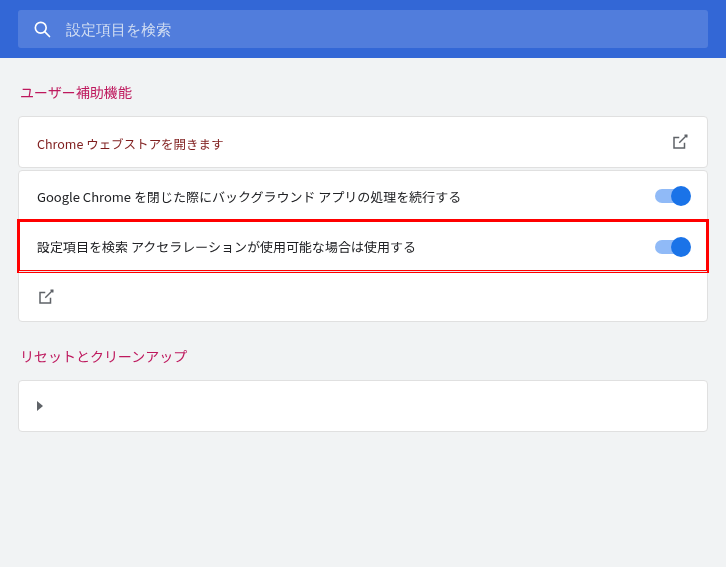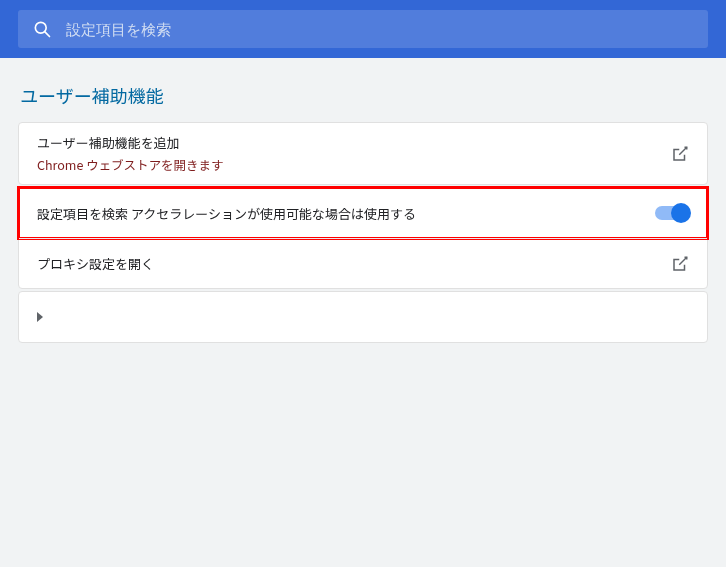--- a/index.html
+++ b/index.html
@@ -33,22 +33,22 @@
   flex: 1;
   background: transparent;
   border: none;
   outline: none;
   color: #ffffff;
   font-size: 15px;
 }
 .search-inner input::placeholder { color: #d2def2; }
 .main { padding: 0 18px; }
 .section-title {
-  font-size: 18px;
-  color: #0369a1;
+  font-size: 14px;
+  color: #be185d;
   margin: 24px 0 14px 2px;
   font-weight: 400;
 }
 .card {
   background: #fff;
   border: 1px solid #e0e0e0;
   border-radius: 4px;
   margin-bottom: 2px;
 }
 .row {
@@ -109,49 +109,52 @@
     <input type="text" placeholder="設定項目を検索" style="">
   </div>
 </div>
 
 <div class="main">
 
   <div class="section-title">ユーザー補助機能</div>
   <div class="card">
     <div class="row">
       <div class="text">
-        <div class="title">ユーザー補助機能を追加</div>
         <div class="subtitle">Chrome ウェブストアを開きます</div>
       </div>
       <svg class="action-icon" viewBox="0 0 24 24">
         <path d="M18 3H21V6" class="svg-icon" stroke="#5f6368"></path>
         <path d="M11 13L21 3" class="svg-icon" stroke="#5f6368"></path>
         <path d="M18 13V20H4V6H11" class="svg-icon" stroke="#5f6368"></path>
       </svg>
     </div>
   </div>
 
   <div class="card">
+    <div class="row">
+      <div class="text">
+        <div class="title">Google Chrome を閉じた際にバックグラウンド アプリの処理を続行する</div>
+      </div>
+      <div class="toggle"></div>
+    </div>
     <div class="row highlight">
       <div class="text">
         <div class="title">設定項目を検索 アクセラレーションが使用可能な場合は使用する</div>
       </div>
       <div class="toggle"></div>
     </div>
     <div class="row">
-      <div class="text">
-        <div class="title">プロキシ設定を開く</div>
-      </div>
       <svg class="action-icon" viewBox="0 0 24 24">
         <path d="M18 3H21V6" class="svg-icon" stroke="#5f6368"></path>
         <path d="M11 13L21 3" class="svg-icon" stroke="#5f6368"></path>
         <path d="M18 13V20H4V6H11" class="svg-icon" stroke="#5f6368"></path>
       </svg>
     </div>
   </div>
 
+  <div class="section-title">リセットとクリーンアップ</div>
   <div class="card">
     <div class="row">
       <div class="arrow"></div>
     </div>
   </div>
 
 </div>
 
 </body></html>

